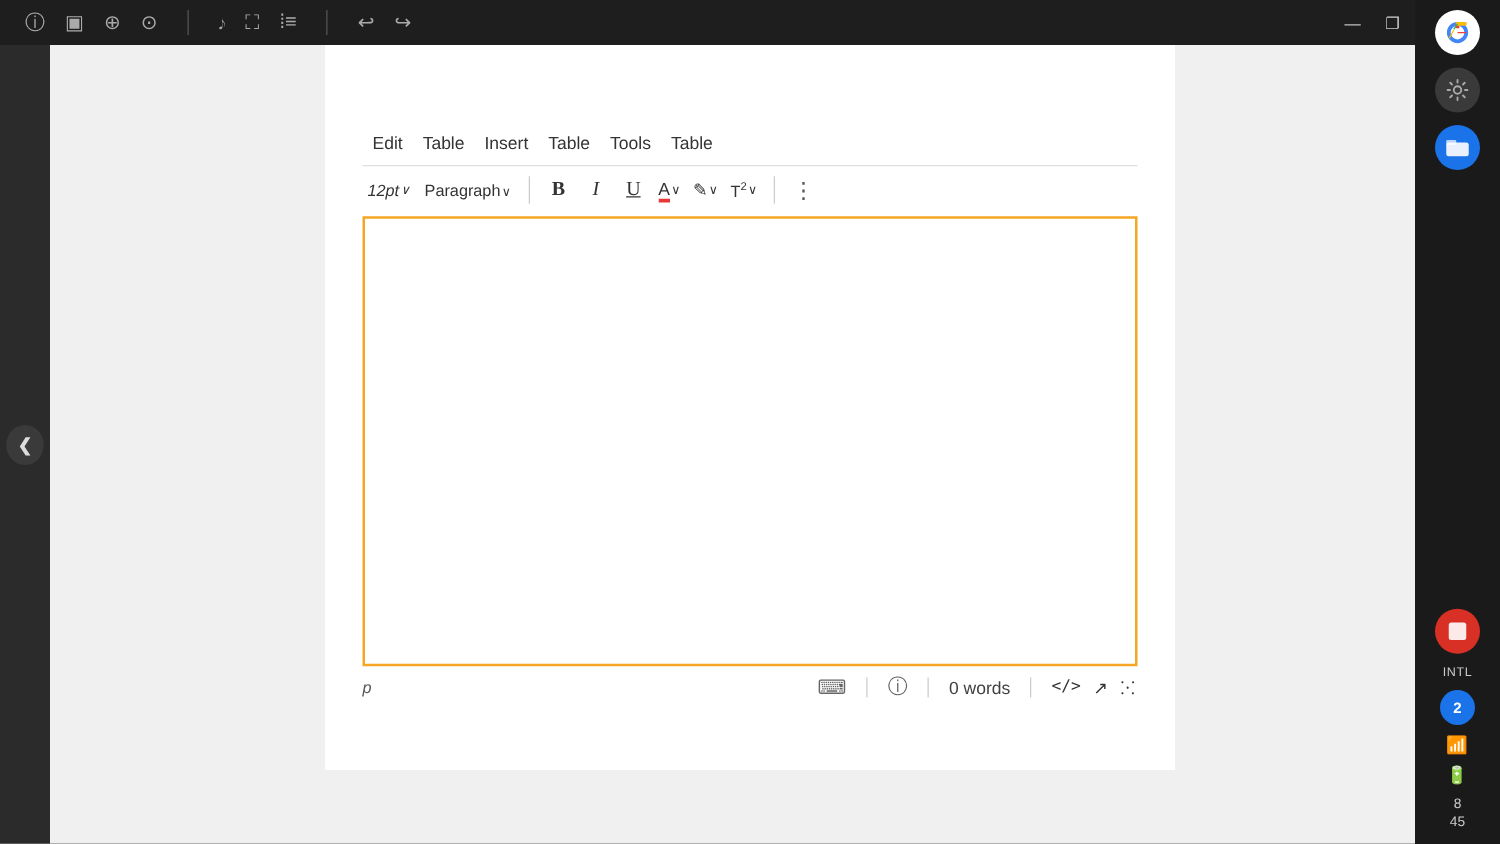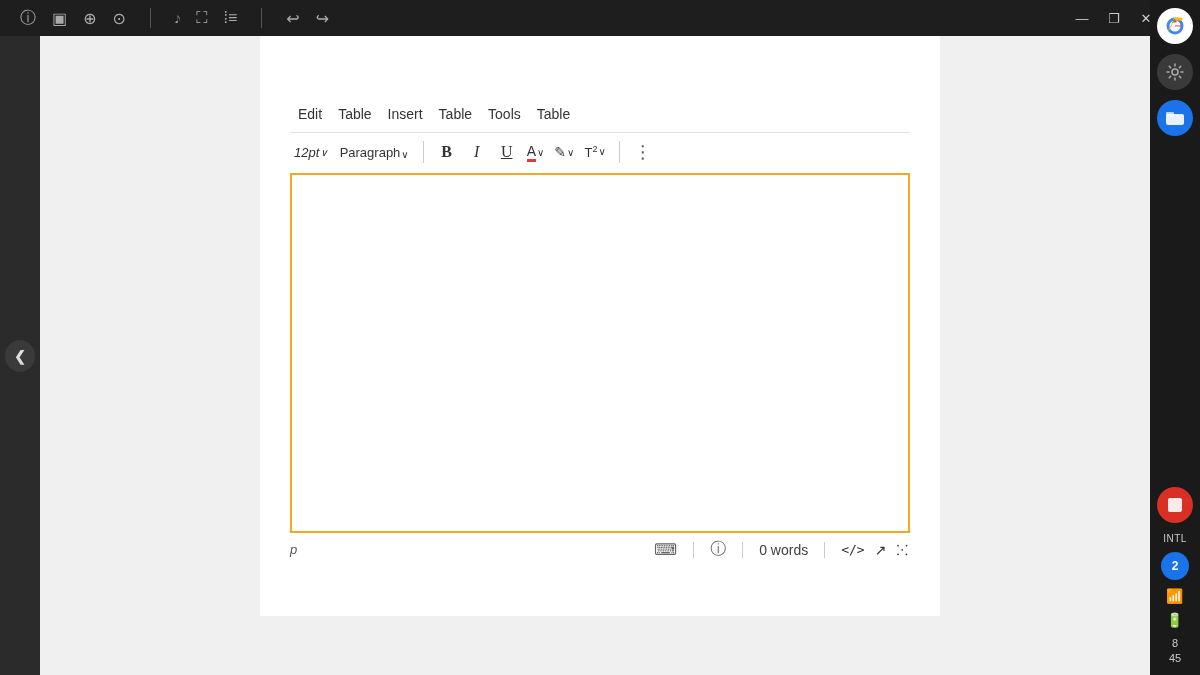--- a/index.html
+++ b/index.html
@@ -269,21 +269,21 @@
       color: #333;
       letter-spacing: 2px;
     }
 
     
     .system-tray {
       position: fixed;
       right: 0;
       top: 0;
       bottom: 0;
-      width: 50px;
+      width: 68px;
       background: #1a1a1a;
       display: flex;
       flex-direction: column;
       align-items: center;
       padding-top: 8px;
       gap: 10px;
       z-index: 100;
     }
     .tray-icon {
       width: 36px;

